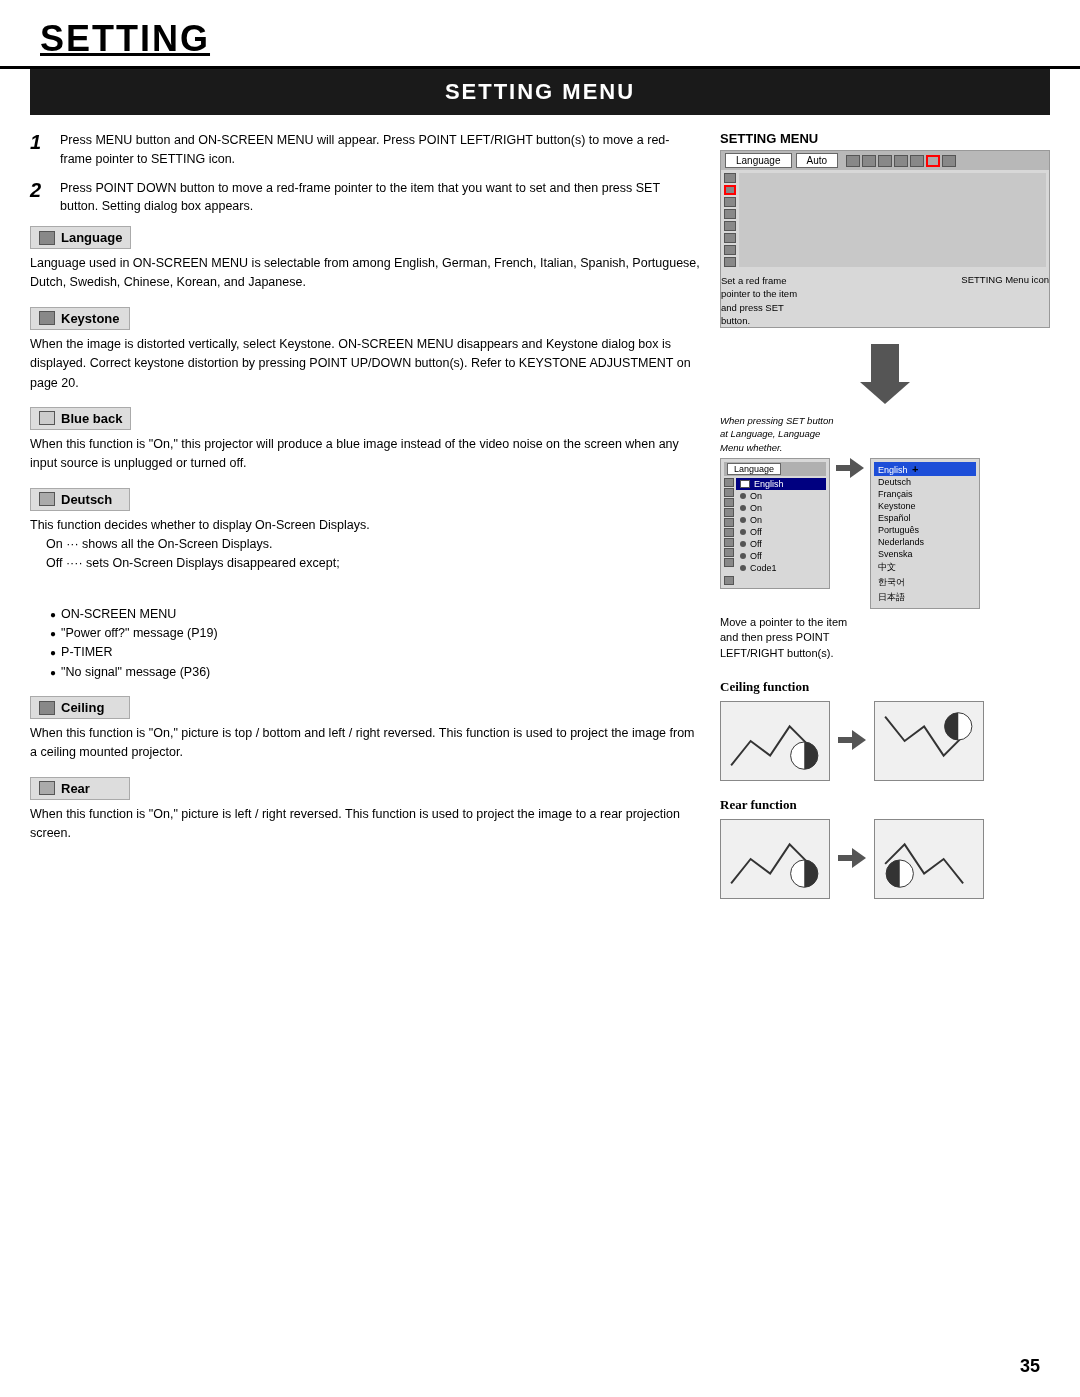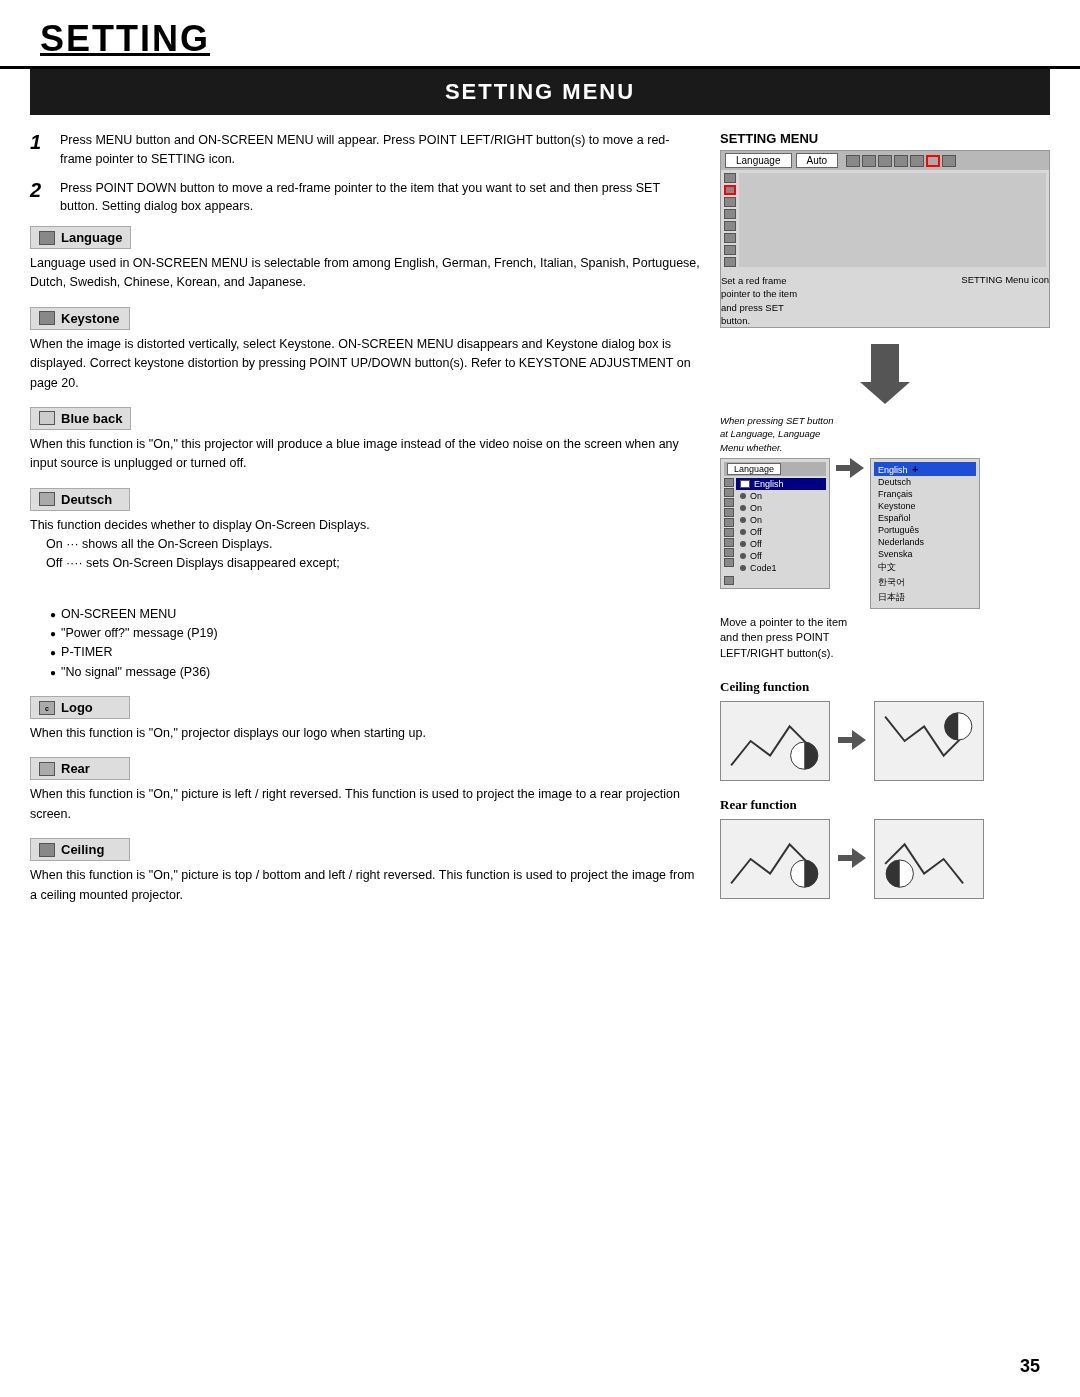--- a/index.html
+++ b/index.html
@@ -462,42 +462,35 @@
         <div class="indent-text">Off ···· sets On-Screen Displays disappeared except;</div>
         <ul>
           <li>ON-SCREEN MENU</li>
           <li>"Power off?" message (P19)</li>
           <li>P-TIMER</li>
           <li>"No signal" message (P36)</li>
         </ul>
       </div>
     </div>
 
+
     <div class="section-block">
       <div class="section-label">
-        <span class="mini-icon-logo">c</span>
-        <span>Logo</span>
-      </div>
-      <div class="section-body">When this function is "On," projector displays our logo when starting up.</div>
+        <span class="mini-icon-ceil"></span>
+        <span>Ceiling</span>
+      </div>
+      <div class="section-body">When this function is "On," picture is top / bottom and left / right reversed.  This function is used to project the image from a ceiling mounted projector.</div>
     </div>
 
     <div class="section-block">
       <div class="section-label">
         <span class="mini-icon-rear"></span>
         <span>Rear</span>
       </div>
       <div class="section-body">When this function is "On," picture is left / right reversed.  This function is used to project the image to a rear projection screen.</div>
-    </div>
-
-    <div class="section-block">
-      <div class="section-label">
-        <span class="mini-icon-ceil"></span>
-        <span>Ceiling</span>
-      </div>
-      <div class="section-body">When this function is "On," picture is top / bottom and left / right reversed.  This function is used to project the image from a ceiling mounted projector.</div>
     </div>
 
   </div>
 
   <div class="right-col">
 
     <div class="right-label">SETTING MENU</div>
 
     <div class="rm-container" style="position:relative;">
       <div class="rm-topbar">

